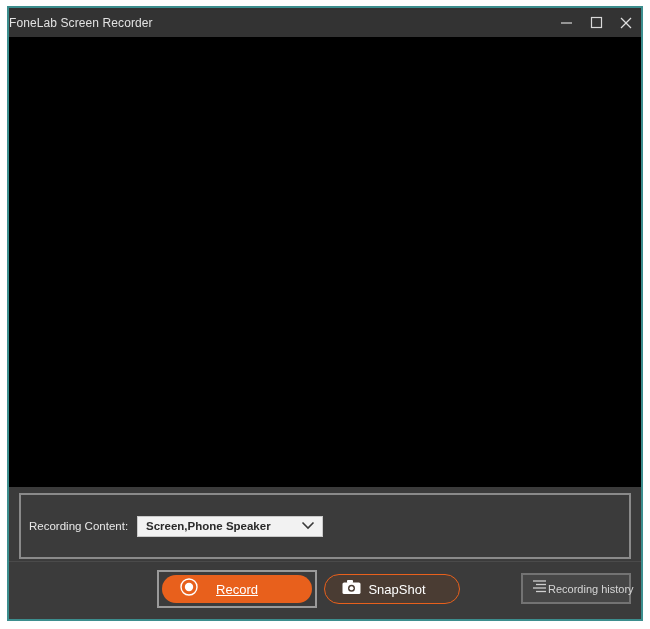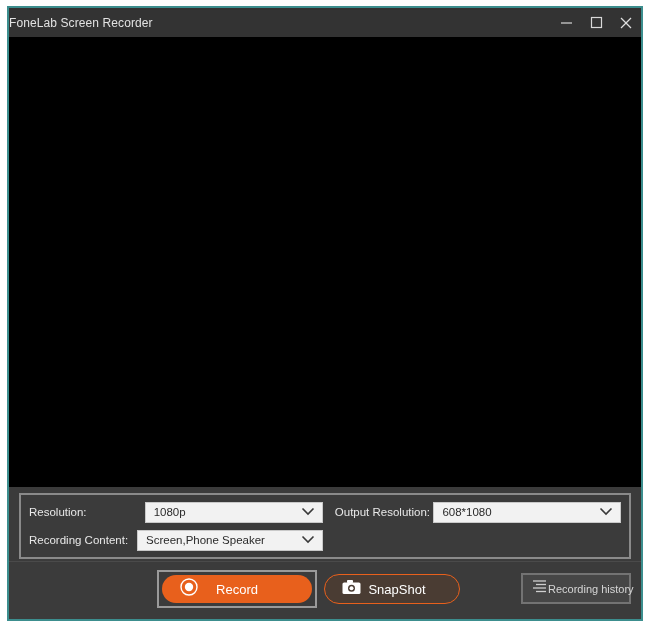--- a/index.html
+++ b/index.html
@@ -106,21 +106,21 @@
     display: flex;
     align-items: center;
     padding: 0 24px 0 8px;
     color: #2a2a2a;
     font-size: 11.5px;
     cursor: default;
     white-space: nowrap;
     overflow: hidden;
   }
   .combo-res      { width: 186px; }
-  .combo-content  { width: 186px; }
+  .combo-content  { width: 186px; font-weight: bold; }
   .combo-outres   { width: 196px; }
   .combo .chev {
     position: absolute;
     right: 7px;
     top: 50%;
     transform: translateY(-50%);
     display: block;
   }
 
   
@@ -158,20 +158,21 @@
   #record-icon {
     margin-left: 18px;
     display: block;
   }
   #record-label {
     flex: 1;
     text-align: center;
     color: #ffffff;
     font-size: 13px;
     padding-right: 36px;
+    text-decoration: underline;
   }
 
   #snapshot-button {
     position: absolute;
     left: 315px;
     top: 12px;
     width: 136px;
     height: 30px;
     border: 1px solid #e8601c;
     border-radius: 15px;
@@ -250,41 +251,20 @@
         </span>
       </div>
     </div>
   </div>
 
   <div id="preview-area"></div>
 
   <div id="settings-panel">
     <div id="settings-group">
 
-      <div class="field-row">
-        <span class="field-label label-res">Resolution:</span>
-        <div class="combo combo-res">
-          <span>1080p</span>
-          <span class="chev">
-            <svg width="14" height="9" viewBox="0 0 14 9">
-              <polyline points="1.5,1.5 7,7 12.5,1.5" fill="none" stroke="#3a3a3a" stroke-width="1.6"></polyline>
-            </svg>
-          </span>
-        </div>
-
-        <span class="field-label label-outres">Output Resolution:</span>
-        <div class="combo combo-outres">
-          <span>608*1080</span>
-          <span class="chev">
-            <svg width="14" height="9" viewBox="0 0 14 9">
-              <polyline points="1.5,1.5 7,7 12.5,1.5" fill="none" stroke="#3a3a3a" stroke-width="1.6"></polyline>
-            </svg>
-          </span>
-        </div>
-      </div>
 
       <div class="field-row">
         <span class="field-label label-content">Recording Content:</span>
         <div class="combo combo-content">
           <span>Screen,Phone Speaker</span>
           <span class="chev">
             <svg width="14" height="9" viewBox="0 0 14 9">
               <polyline points="1.5,1.5 7,7 12.5,1.5" fill="none" stroke="#3a3a3a" stroke-width="1.6"></polyline>
             </svg>
           </span>

